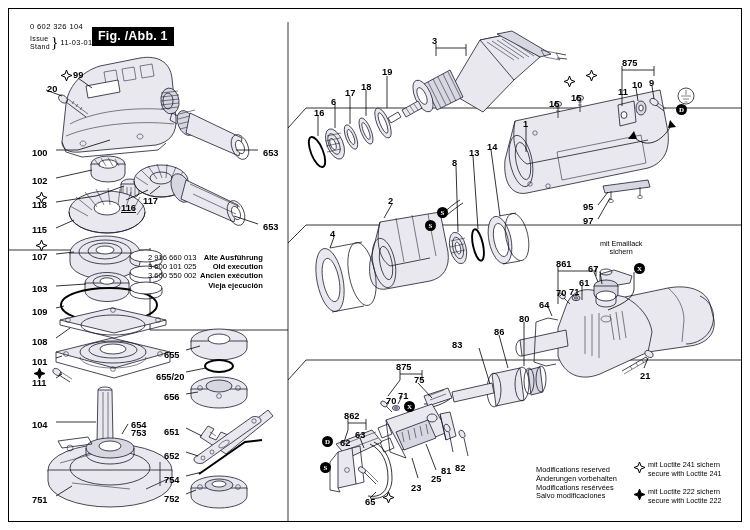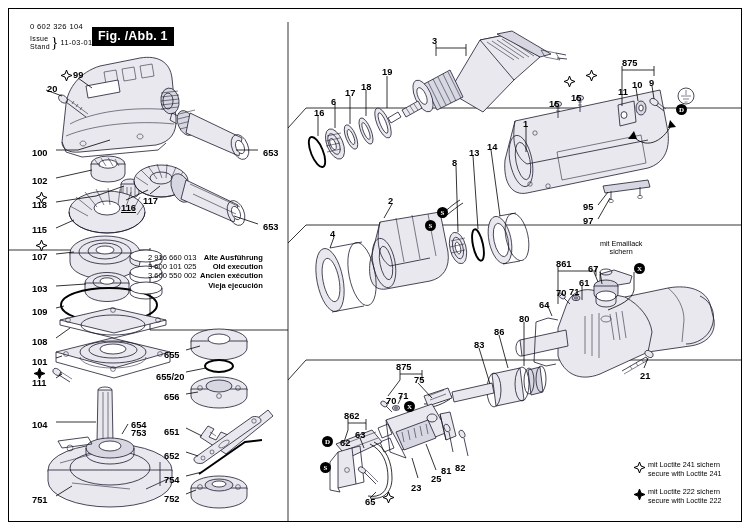--- a/index.html
+++ b/index.html
@@ -573,20 +573,26 @@
     <div>3 600 101 025</div>
     <div>3 600 550 002</div>
   </div>
   <div class="legend-txt" style="left:200px;top:253px;text-align:right;">
     <div>Alte Ausführung</div>
     <div>Old execution</div>
     <div>Ancien exécution</div>
     <div>Vieja ejecución</div>
   </div>
 
+  <div class="modif" style="left:536px;top:466px;">
+    <div>Modifications reserved</div>
+    <div>Änderungen vorbehalten</div>
+    <div>Modifications resérvées</div>
+    <div>Salvo modificaciones</div>
+  </div>
 
   <div class="sym" style="left:634px;top:462px;">
     <svg width="11" height="11" viewBox="0 0 11 11">
         <path d="M5.5 0 L7 4 L11 5.5 L7 7 L5.5 11 L4 7 L0 5.5 L4 4 Z" fill="#fff" stroke="#000" stroke-width="1"></path>
       </svg>
   </div>
   <div class="loct" style="left:648px;top:461px;">
     <div>mit Loctite 241 sichern</div>
     <div>secure with Loctite 241</div>
   </div>
@@ -655,21 +661,21 @@
       <div class="lbl" style="left: 583px; top: 216px;">97</div>
       <div class="lbl" style="left: 556px; top: 259px;">861</div>
       <div class="lbl" style="left: 588px; top: 264px;">67</div>
       <div class="lbl" style="left: 579px; top: 278px;">61</div>
       <div class="lbl" style="left: 556px; top: 288px;">70</div>
       <div class="lbl" style="left: 569px; top: 287px;">71</div>
       <div class="lbl" style="left: 539px; top: 300px;">64</div>
       <div class="lbl" style="left: 640px; top: 371px;">21</div>
       <div class="lbl" style="left: 519px; top: 314px;">80</div>
       <div class="lbl" style="left: 494px; top: 327px;">86</div>
-      <div class="lbl" style="left: 474px; top: 340px;">83</div>
+      <div class="lbl" style="left: 452px; top: 340px;">83</div>
       <div class="lbl" style="left: 396px; top: 362px;">875</div>
       <div class="lbl" style="left: 414px; top: 375px;">75</div>
       <div class="lbl" style="left: 386px; top: 396px;">70</div>
       <div class="lbl" style="left: 398px; top: 391px;">71</div>
       <div class="lbl" style="left: 344px; top: 411px;">862</div>
       <div class="lbl" style="left: 355px; top: 430px;">63</div>
       <div class="lbl" style="left: 340px; top: 438px;">62</div>
       <div class="lbl" style="left: 365px; top: 497px;">65</div>
       <div class="lbl" style="left: 411px; top: 483px;">23</div>
       <div class="lbl" style="left: 431px; top: 474px;">25</div>

